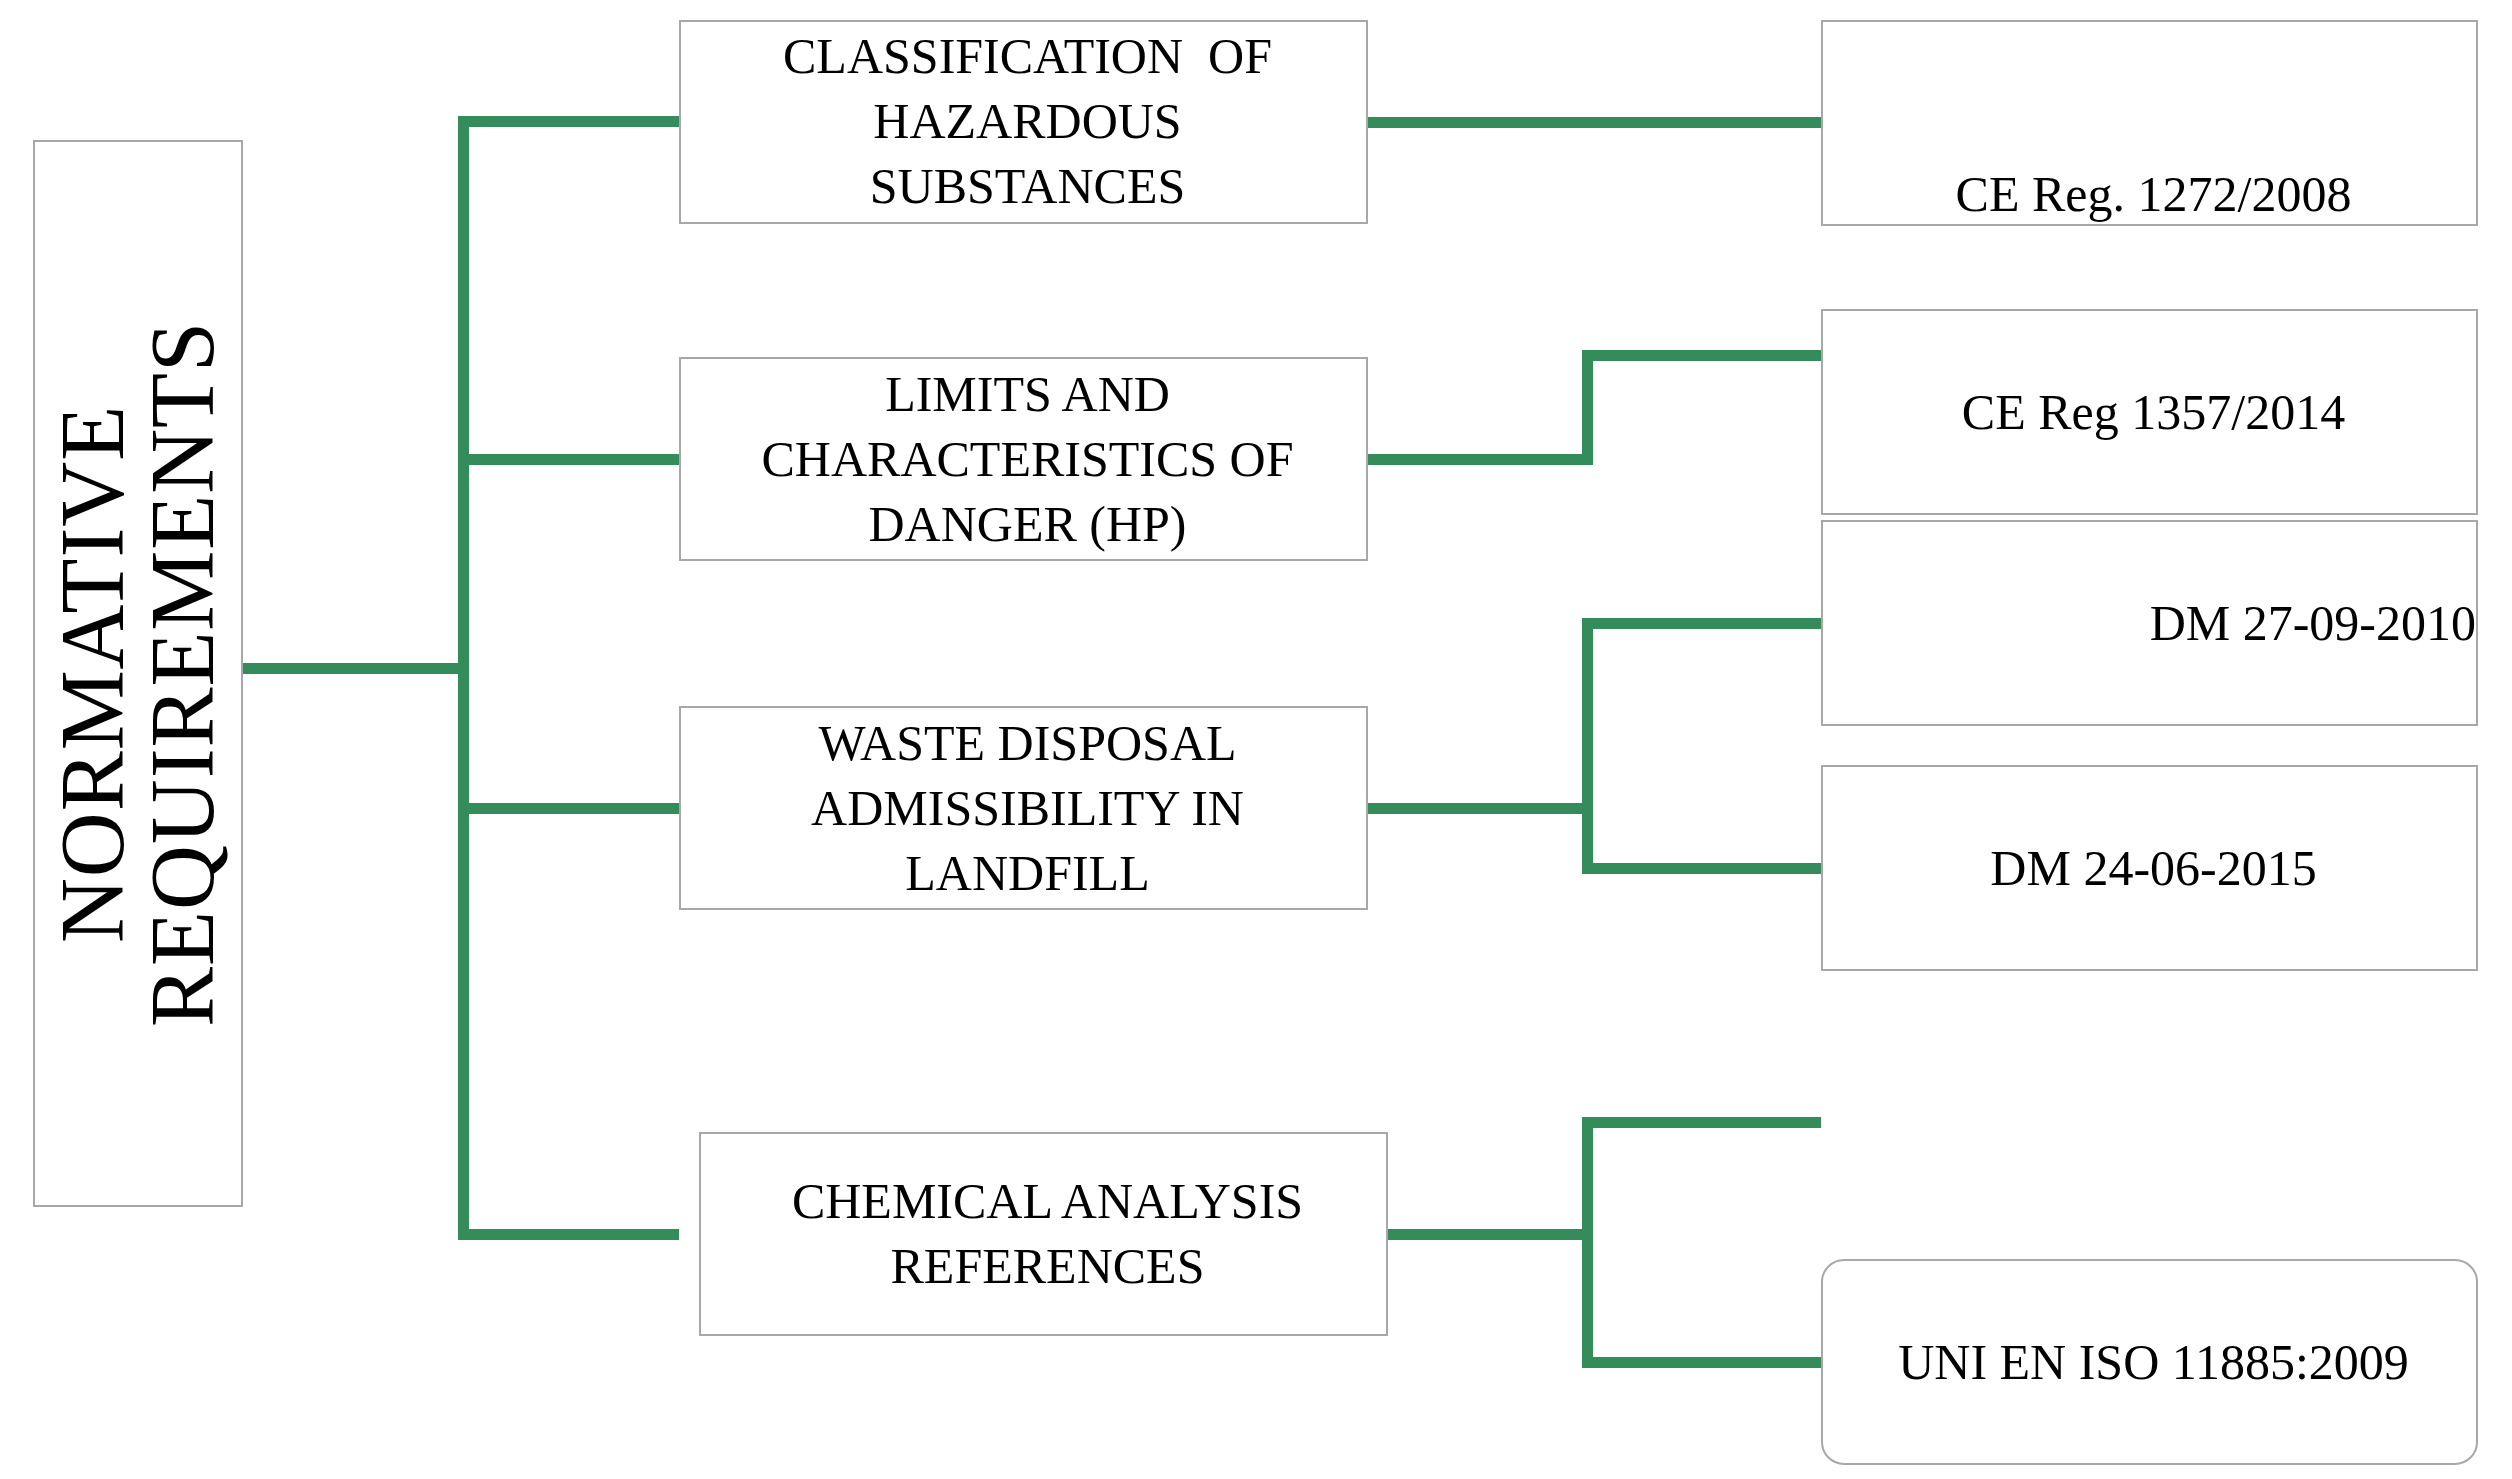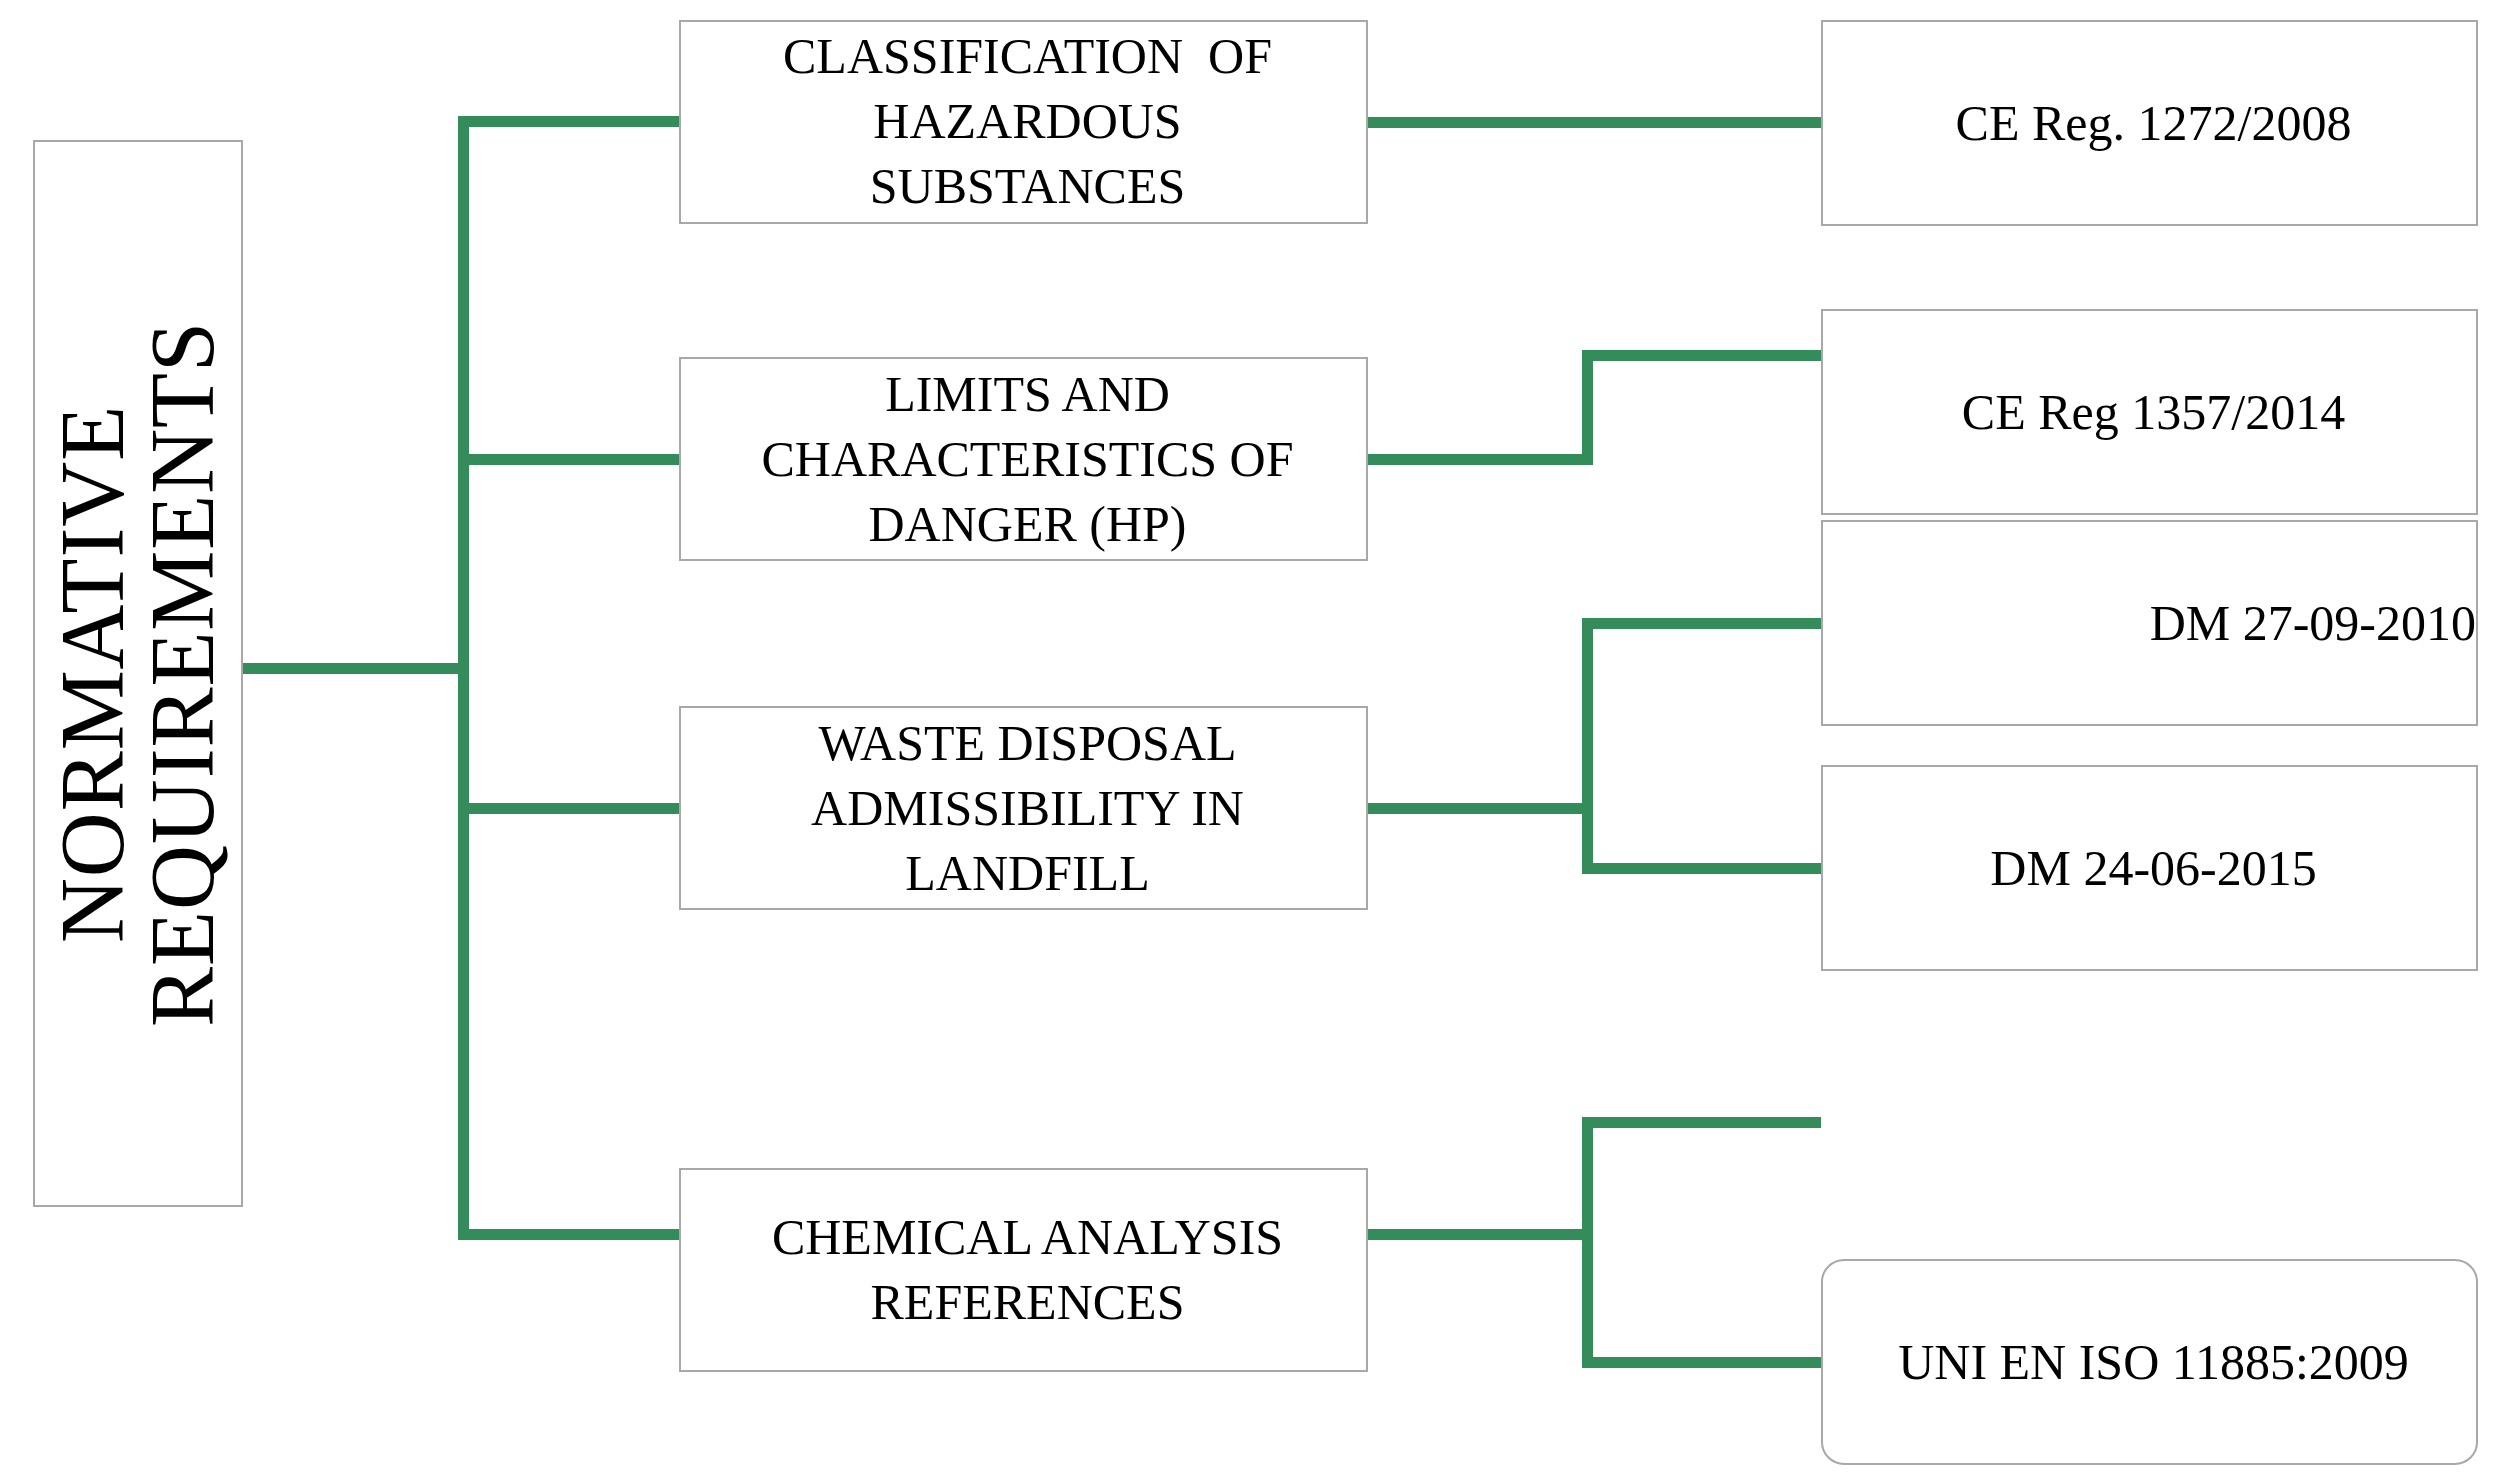--- a/index.html
+++ b/index.html
@@ -35,23 +35,23 @@
   .n-root .lbl{
     position:absolute;left:50%;top:50%;
     transform:translate(-50%,-50%) rotate(-90deg);
     font-size:90px;line-height:1.0;letter-spacing:0.9px;
     width:1029px;
   }
   .mid{left:679px;width:689px;height:204px;font-size:50px;line-height:1.3;}
   .n-m1{top:19.6px;}
   .n-m2{top:357px;}
   .n-m3{top:706px;}
-  .n-m4{top:1168px;}
+  .n-m4{top:1132px;margin-left:20px;}
   .rgt{left:1821px;width:657px;height:206px;font-size:50px;line-height:1.2;}
-  .n-r1{top:19.6px;}
+  .n-r1{top:19.6px;align-items:flex-end;}
   .n-r2{top:265px;margin-top:44px;}
   .n-r3{top:520px;justify-content:flex-end;}
   .n-r4{top:765px;}
   .n-r5{top:1020px;}
   .n-r6{top:1259px;border-radius:23px;}
   
   .ln{position:absolute;background:var(--connector);}
   .h{height:11.2px;}
   .v{width:11.2px;}
   .ln-root   {left:240px; top:663px; width:229px;}

